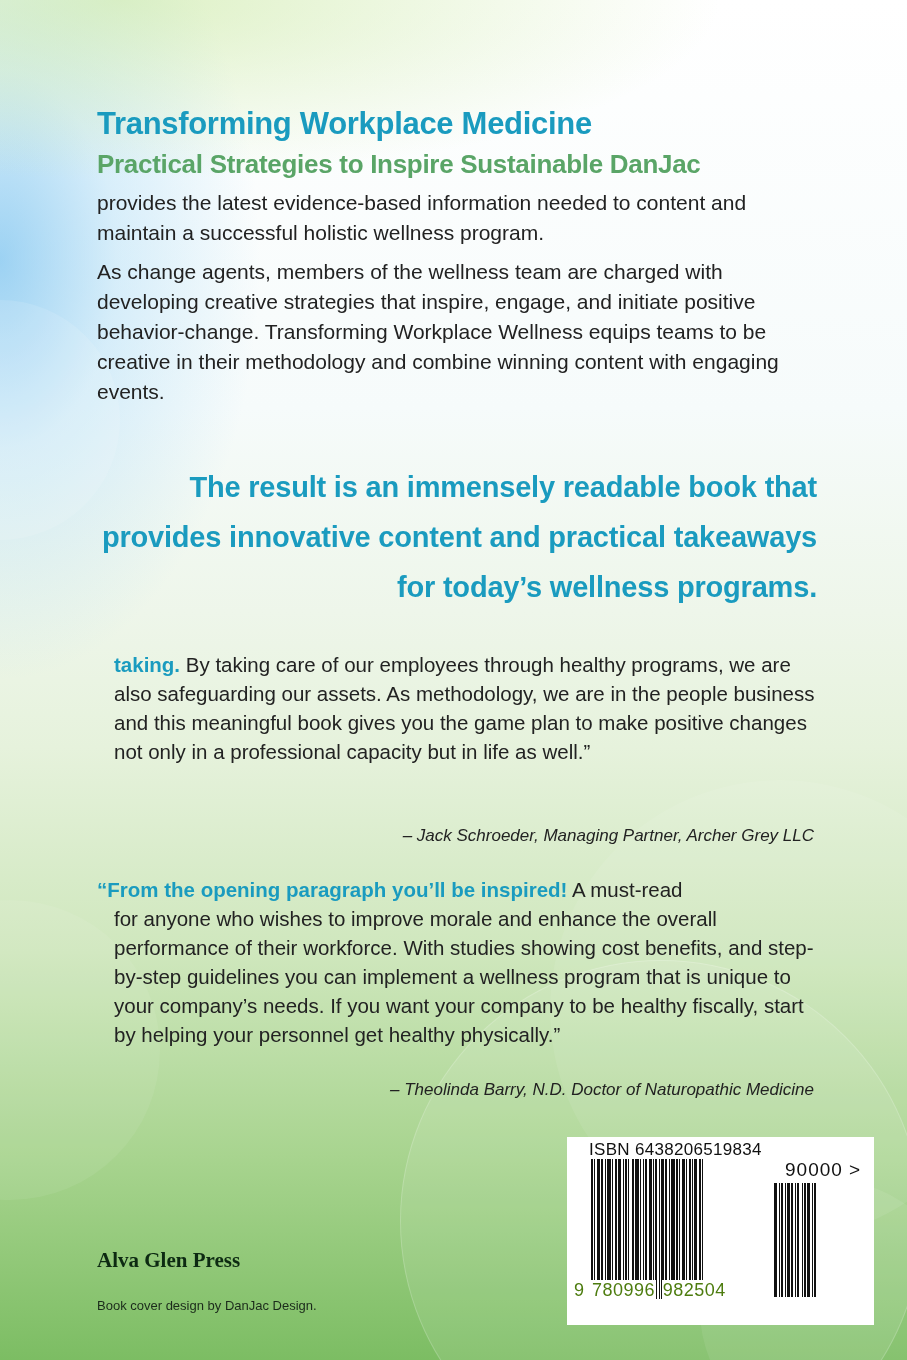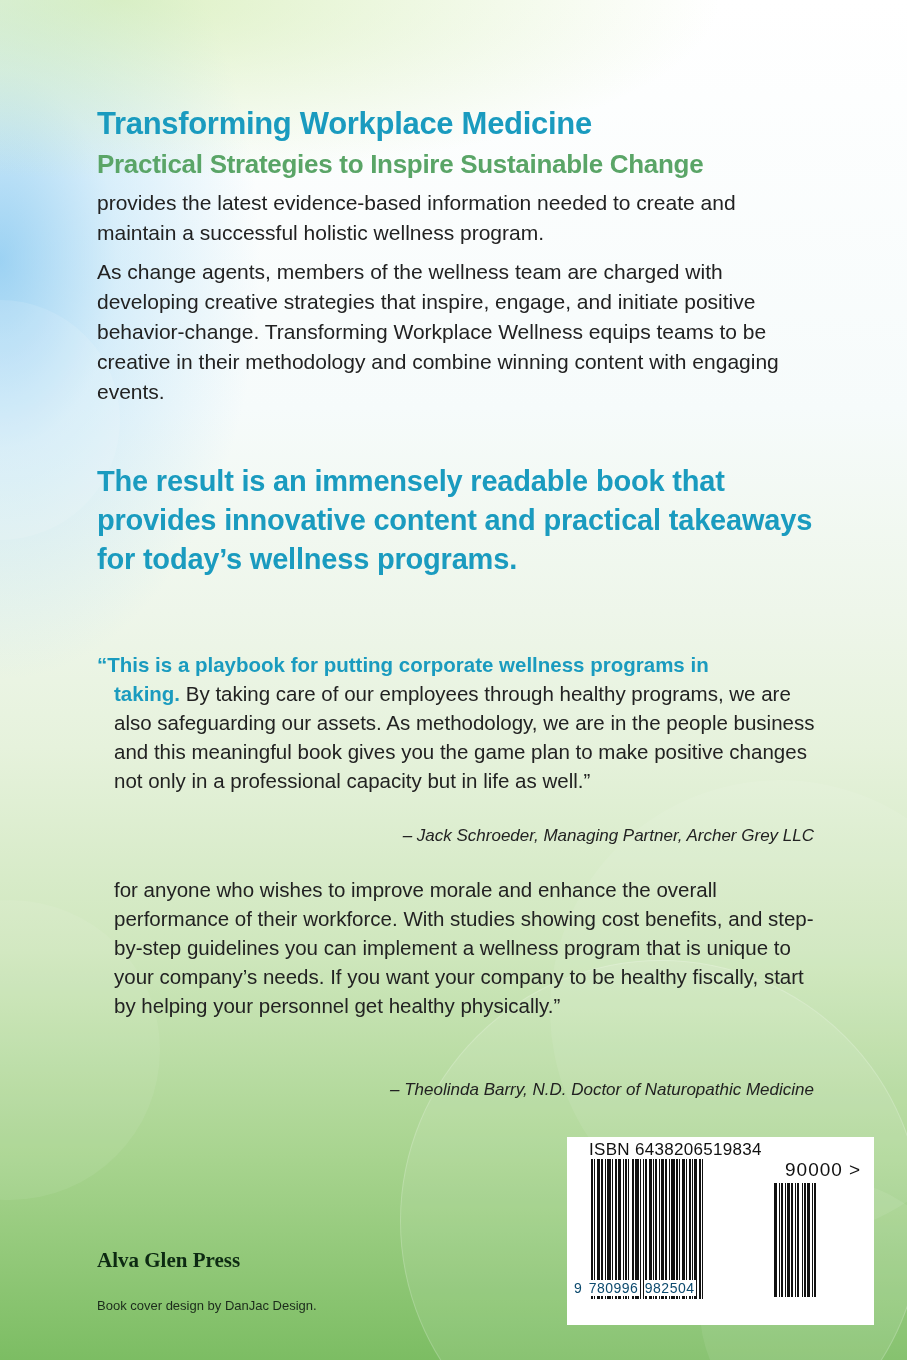--- a/index.html
+++ b/index.html
@@ -31,21 +31,21 @@
     font-size: 26px; font-weight: bold; color: #5aa567; letter-spacing: -0.3px;
   }
   .para {
     position: absolute; left: 97px; width: 720px;
     font-size: 21px; line-height: 30px; color: #222;
   }
   .p1 { top: 188px; }
   .p2 { top: 257px; }
   .highlight {
     position: absolute; left: 97px; top: 462px; width: 720px;
-    font-size: 29px; line-height: 39px; font-weight: bold; color: #1a9bbf; letter-spacing: -0.2px;
+    font-size: 29px; line-height: 50px; font-weight: bold; color: #1a9bbf; letter-spacing: -0.2px; text-align: right;
   }
   .quote {
     position: absolute; left: 97px; width: 720px;
     font-size: 20.5px; line-height: 29px; color: #222;
   }
   .quote .lead { color: #1a9bbf; font-weight: bold; }
   .q1 { top: 650px; }
   .q2 { top: 875px; }
   .quote .firstline { display: block; }
   .quote .rest { display: block; padding-left: 17px; }
@@ -58,21 +58,21 @@
 
   .barcode-box {
     position: absolute; left: 567px; top: 1137px; width: 307px; height: 188px;
     background: #ffffff;
   }
   .isbn-top { position: absolute; left: 22px; top: 3px; font-size: 17px; color: #111; letter-spacing: 0.3px; }
   .price-code { position: absolute; left: 218px; top: 22px; font-size: 19px; color: #111; letter-spacing: 1px; }
   .bars-main { position: absolute; left: 24px; top: 22px; width: 168px; height: 140px; display: flex; align-items: flex-start; }
   .bars-add { position: absolute; left: 207px; top: 46px; width: 80px; height: 114px; display: flex; }
   .bar { background: #111; height: 100%; }
-  .isbn-bottom { position: absolute; left: 6px; top: 143px; font-size: 14px; color: #0c4a6e; letter-spacing: 0.5px; background: transparent; }
+  .isbn-bottom { position: absolute; left: 6px; top: 143px; font-size: 18px; color: #4d7c0f; letter-spacing: 0.5px; background: transparent; }
   .isbn-bottom span { background: #fff; padding: 0 1px; }
 
   .publisher {
     position: absolute; left: 97px; top: 1248px;
     font-family: "Liberation Serif", "DejaVu Serif", serif;
     font-size: 21px; font-weight: bold; color: #0d2a12;
   }
   .credit {
     position: absolute; left: 97px; top: 1298px;
     font-size: 13px; color: #1b2b1b;
@@ -83,34 +83,34 @@
 
 <div class="bg-left"></div>
 <div class="bg-top"></div>
 <div class="bubble b1"></div>
 <div class="bubble b2"></div>
 <div class="bubble b3"></div>
 <div class="bubble b4"></div>
 <div class="bubble b5"></div>
 
 <div class="title">Transforming Workplace Medicine</div>
-<div class="subtitle">Practical Strategies to Inspire Sustainable Change</div>
-
-<div class="para p1">provides the latest evidence-based information needed to create and maintain a successful holistic wellness program.</div>
+<div class="subtitle">Practical Strategies to Inspire Sustainable DanJac</div>
+
+<div class="para p1">provides the latest evidence-based information needed to content and maintain a successful holistic wellness program.</div>
 <div class="para p2">As change agents, members of the wellness team are charged with developing creative strategies that inspire, engage, and initiate positive behavior-change. Transforming Workplace Wellness equips teams to be creative in their methodology and combine winning content with engaging events.</div>
 
 <div class="highlight">The result is an immensely readable book that provides innovative content and practical takeaways for today’s wellness programs.</div>
 
 <div class="quote q1">
-  <span class="firstline lead">“This is a playbook for putting corporate wellness programs in</span>
   <span class="rest"><span class="lead">taking.</span><span> By taking care of our employees through healthy programs, we are also safeguarding our assets. As methodology, we are in the people business and this meaningful book gives you the game plan to make positive changes not only in a professional capacity but in life as well.”</span></span>
 </div>
 <div class="attrib a1">– Jack Schroeder, Managing Partner, Archer Grey LLC</div>
 
 <div class="quote q2">
+  <span class="firstline"><span class="lead">“From the opening paragraph you’ll be inspired!</span><span> A must-read</span></span>
   <span class="rest">for anyone who wishes to improve morale and enhance the overall performance of their workforce. With studies showing cost benefits, and step-by-step guidelines you can implement a wellness program that is unique to your company’s needs. If you want your company to be healthy fiscally, start by helping your personnel get healthy physically.”</span>
 </div>
 <div class="attrib a2">– Theolinda Barry, N.D. Doctor of Naturopathic Medicine</div>
 
 <div class="barcode-box">
   <div class="isbn-top">ISBN 6438206519834</div>
   <div class="price-code">90000  &gt;</div>
   <div class="bars-main" id="bars-main">
       <div class="bar" style="width: 2px; background: rgb(17, 17, 17);"></div>
       <div class="bar" style="width: 1px; background: transparent;"></div>

